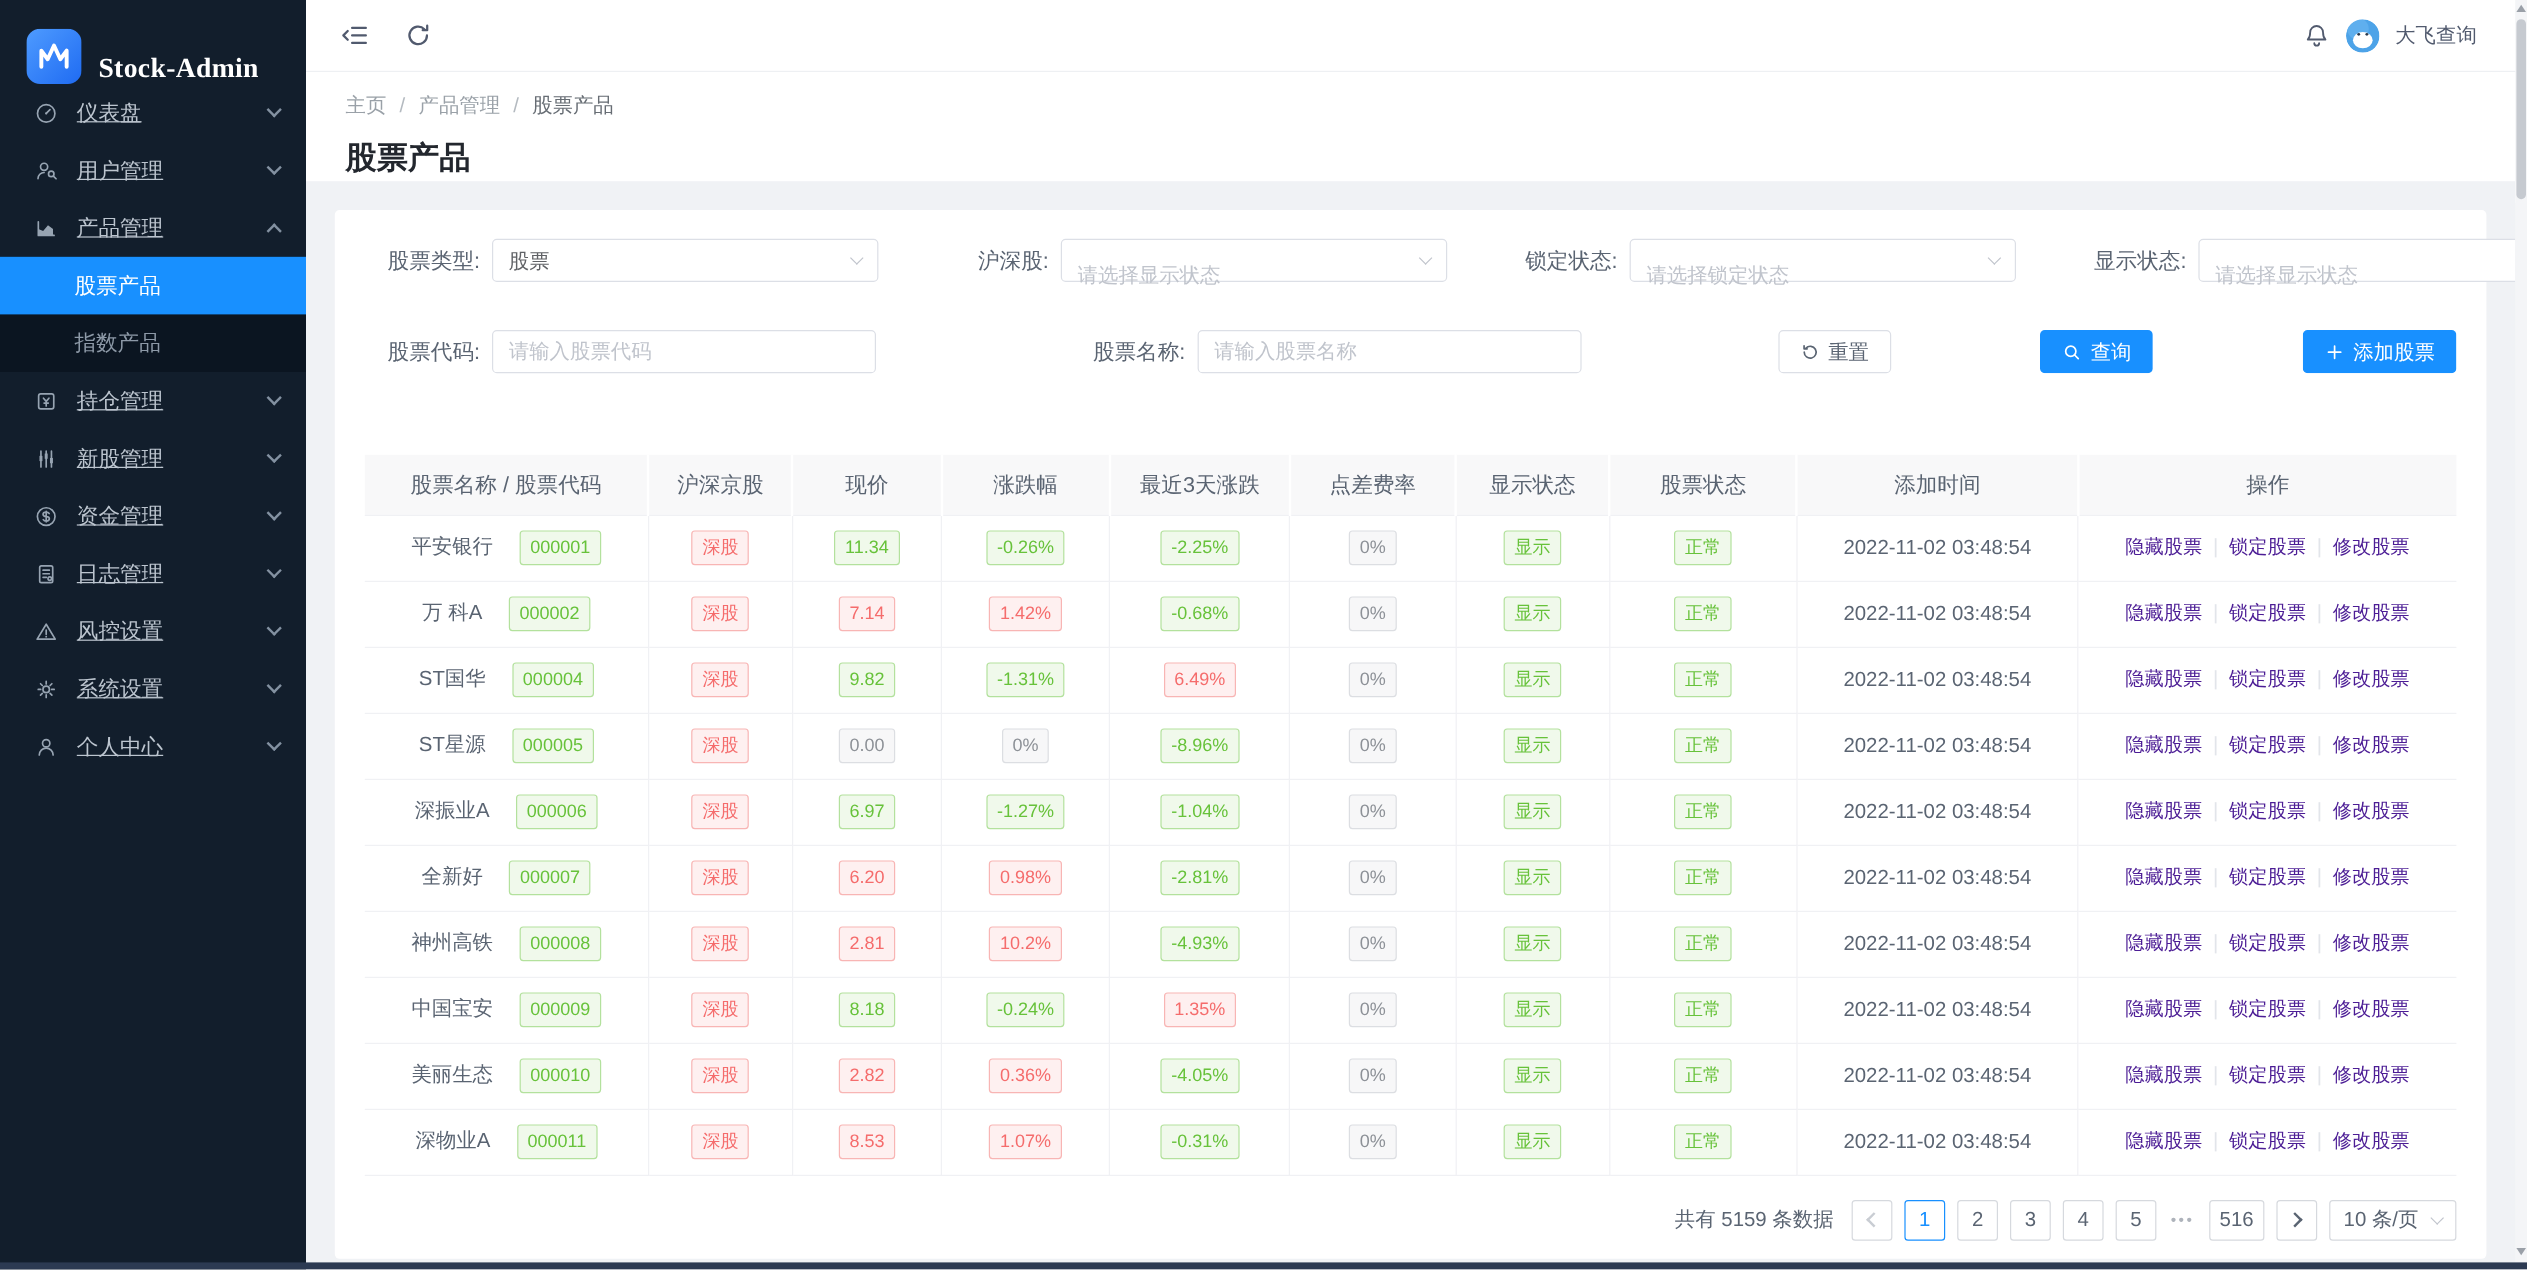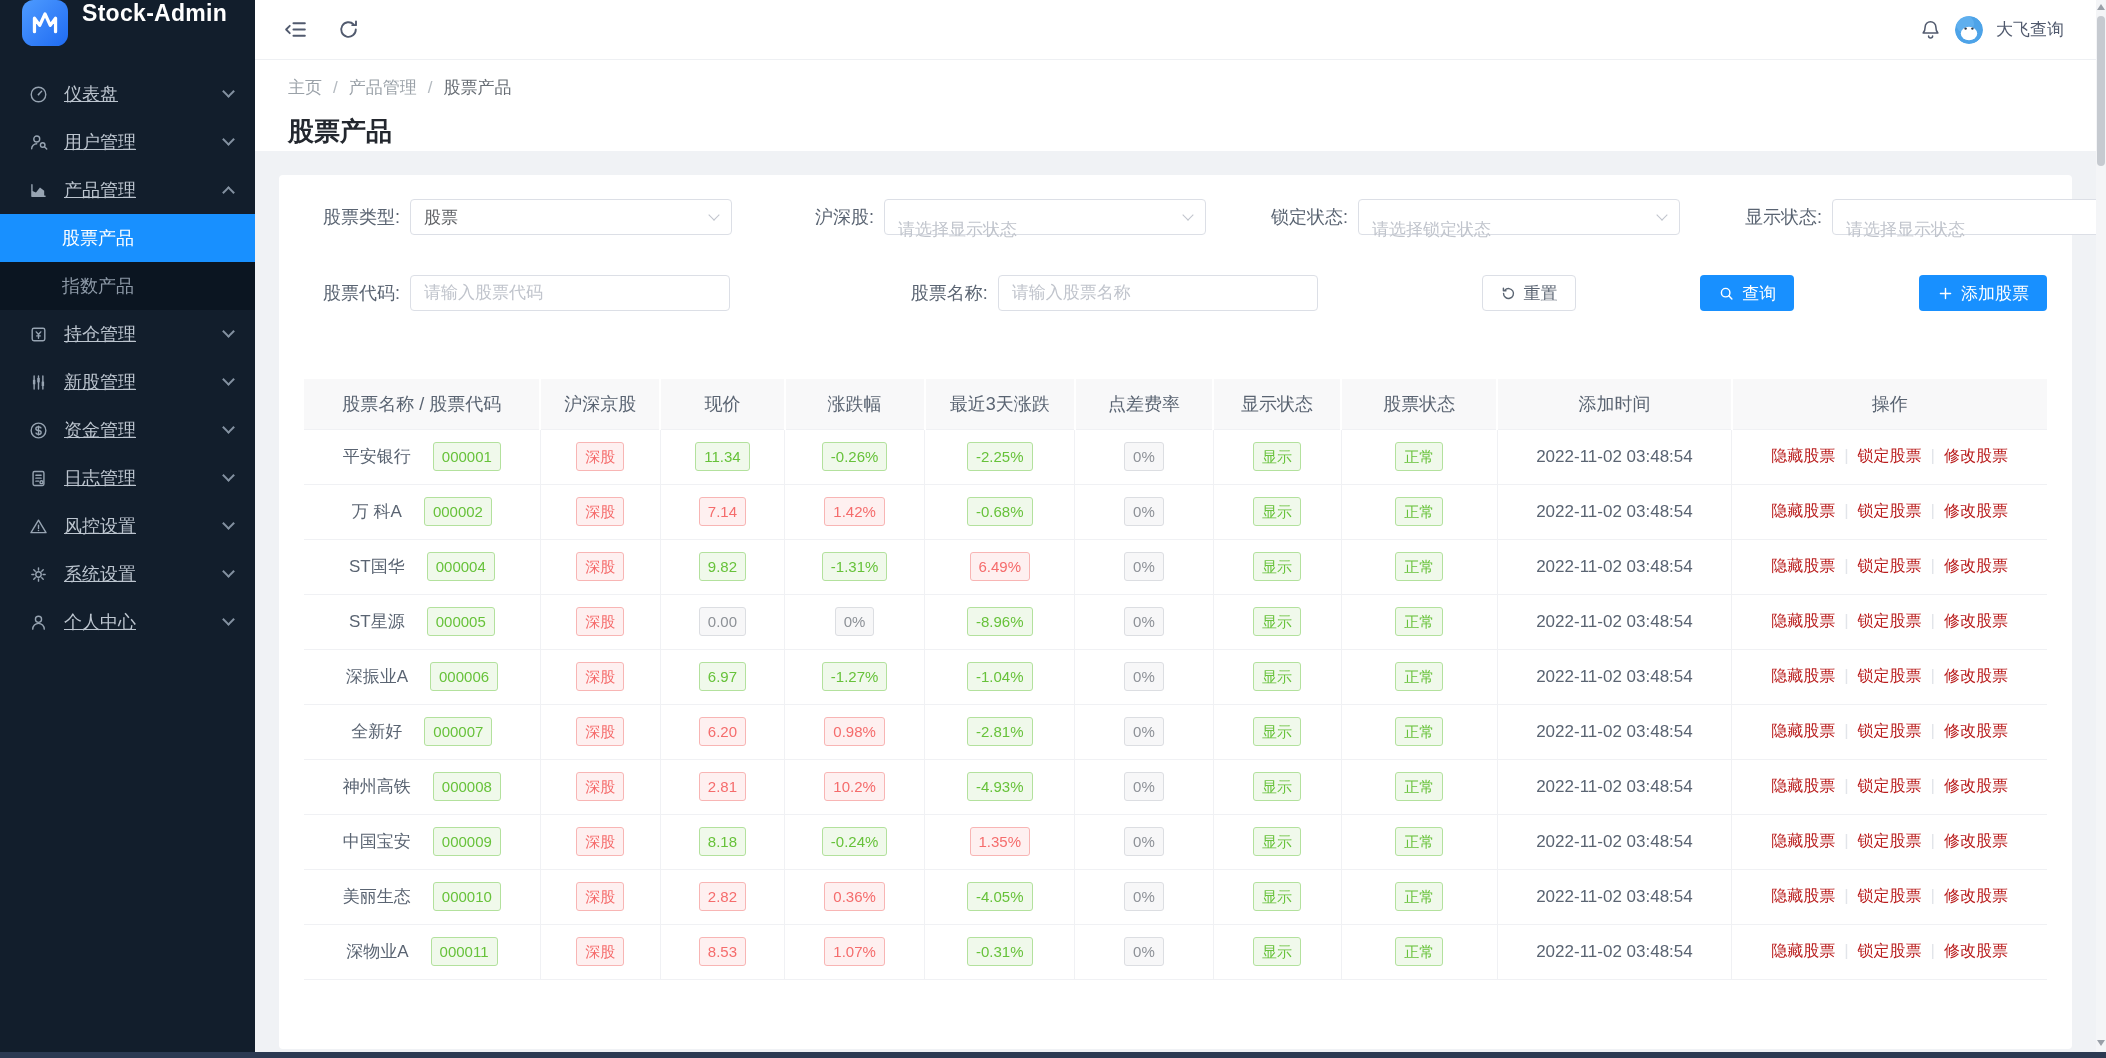--- a/index.html
+++ b/index.html
@@ -2,21 +2,21 @@
 <html><head>
 <meta charset="utf-8">
 <style>
   * { margin:0; padding:0; box-sizing:border-box; }
   html,body { width:2106px; height:1058px; overflow:hidden; }
   body { font-family:"Liberation Sans","DejaVu Sans",sans-serif; background:#f0f2f5; position:relative; color:#5a6472; }
   svg { display:block; }
 
   
   .sidebar { position:absolute; left:0; top:0; width:255px; height:1058px; background:#121e2c; z-index:3; }
-  .logo-row { display:flex; align-items:flex-start; gap:14px; height:70px; padding-left:22px; }
+  .logo-row { display:flex; align-items:flex-end; gap:14px; height:70px; padding-left:22px;font-family:Liberation Serif, serif; }
   .logo-badge { width:46px; height:46px; flex:none; }
   .logo-title { color:#fff; font-size:23px; font-weight:bold; letter-spacing:.3px; }
   .menu-item { height:48px; display:flex; align-items:center; padding:0 22px 0 28px; color:#bcc5cf; font-size:18px; cursor:pointer; }
   .mi-icon { width:21px; height:21px; margin-right:15px; color:#97a4b2; flex:none; }
   .mi-icon svg { width:100%; height:100%; fill:none; stroke:currentColor; stroke-width:1.6; stroke-linecap:round; stroke-linejoin:round; }
   .mi-label { flex:1;text-decoration:underline; }
   .chev { width:9px; height:9px; border-right:2px solid #8391a1; border-bottom:2px solid #8391a1; transform:rotate(45deg); margin-top:-5px; flex:none; }
   .chev.up { transform:rotate(-135deg); margin-top:5px; }
   .submenu { background:#0b1521; }
   .submenu-item { height:48px; display:flex; align-items:center; padding-left:62px; font-size:18px; color:#8d99a7; cursor:pointer; }
@@ -67,21 +67,21 @@
   thead th { background:#f8f8f9; height:50px; font-weight:normal; font-size:18px; color:#5a6472; border-right:2px solid #fff; }
   thead th:last-child { border-right:none; }
   tbody td { height:55px; text-align:center; border:1px solid #f0f1f4; font-size:17px; color:#5a6472; white-space:nowrap; }
   tbody tr td:first-child { border-left:none; }
   tbody tr td:last-child { border-right:none; }
   .badge { display:inline-block; font-size:15px; line-height:1; padding:6px 8px; border-radius:3px; border:1px solid; }
   .tone-green { color:#67c23a; background:#f0f9eb; border-color:#b3e19d; }
   .tone-red   { color:#f56c6c; background:#fef0f0; border-color:#f8b5b4; }
   .tone-grey  { color:#8d9197; background:#f7f7f8; border-color:#dcdee2; }
   .stock-name { margin-right:22px; }
-  .action-link { color:#b91c1c; font-size:16px; cursor:pointer; text-decoration:none; }
+  .action-link { color:#4c1d95; font-size:16px; cursor:pointer; text-decoration:none; }
   .action-sep { color:#e2e5ea; margin:0 9px; }
 
   
   .pagination { margin-top:20px; display:flex; justify-content:flex-end; align-items:center; gap:10px; }
   .total-text { font-size:17px; color:#5a6472; margin-right:5px; }
   .page-btn { min-width:34px; height:34px; border:1px solid #d6d9de; border-radius:3px; background:#fff; display:flex; align-items:center; justify-content:center; font-size:17px; color:#5a6472; cursor:pointer; padding:0 8px; }
   .page-btn.active { border-color:#1890ff; color:#1890ff; }
   .page-btn.disabled { color:#c9cdd3; cursor:default; }
   .pchev { width:9px; height:9px; border-left:2px solid currentColor; border-bottom:2px solid currentColor; }
   .pchev.left { transform:rotate(45deg); margin-left:3px; }
@@ -495,20 +495,40 @@
                 <td><span class="badge tone-grey">0%</span></td>
                 <td><span class="badge tone-green">显示</span></td>
                 <td><span class="badge tone-green">正常</span></td>
                 <td><span>2022-11-02 03:48:54</span></td>
                 <td><a class="action-link">隐藏股票</a><span class="action-sep">|</span><a class="action-link">锁定股票</a><span class="action-sep">|</span><a class="action-link">修改股票</a></td>
               </tr>
             </tbody>
         </table>
       </div>
 
+      <div class="pagination" id="pagination">
+          <span class="total-text">共有 5159 条数据</span>
+          <div class="page-btn disabled">
+            <span class="pchev left"></span>
+          </div>
+          <div class="page-btn active">1</div>
+          <div class="page-btn">2</div>
+          <div class="page-btn">3</div>
+          <div class="page-btn">4</div>
+          <div class="page-btn">5</div>
+          <div class="page-ellipsis">•••</div>
+          <div class="page-btn">516</div>
+          <div class="page-btn">
+            <span class="pchev right"></span>
+          </div>
+          <div class="page-btn size-select">
+            <span>10 条/页</span>
+            <span class="schev"></span>
+          </div>
+        </div>
 
     </div>
   </div>
 </div>
 
 <div class="vscroll">
   <span class="varrow up"></span>
   <span class="vthumb"></span>
   <span class="varrow down"></span>
 </div>

